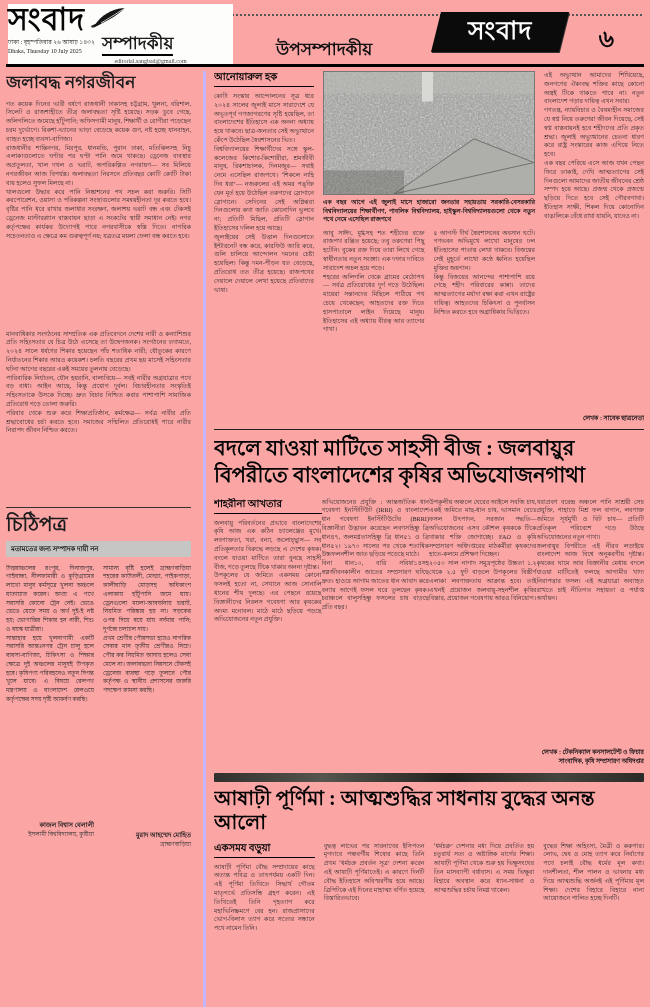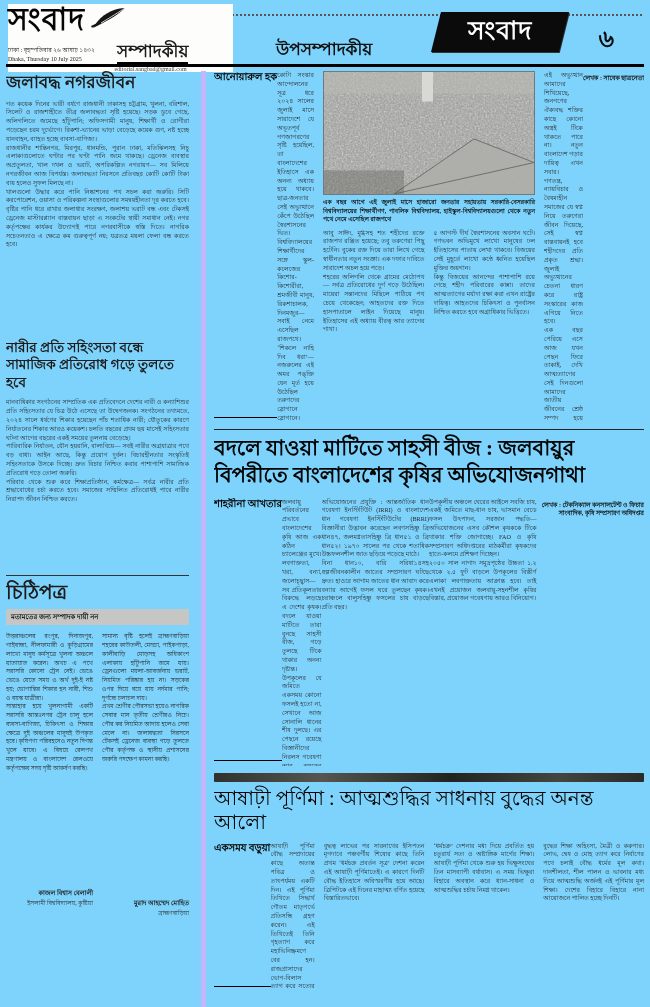--- a/index.html
+++ b/index.html
@@ -1,38 +1,38 @@
 <!DOCTYPE html>
 <html><head>
 <meta charset="utf-8">
 <style>
 *{margin:0;padding:0;box-sizing:border-box}
 html,body{background:#ffffff}
-.page{width:650px;height:1007px;background:#7dd3fc;position:relative;overflow:hidden;
+.page{width:650px;height:1007px;background:#fca5a5;position:relative;overflow:hidden;
   font-family:"Liberation Serif","DejaVu Sans",serif;color:#1c1c1c}
 
 .header{position:absolute;top:4px;left:8px;right:8px;height:60px}
 .dotline{position:absolute;top:10px;left:148px;right:0;border-top:2px dotted #555;height:0}
 .masthead{position:absolute;left:0;top:0;width:225px;background:#fdfdfb}
 .mast-row{display:flex;align-items:flex-start;gap:4px}
 .mast-title{font-size:30px;font-weight:900;letter-spacing:1px;line-height:1;color:#050505;transform:scaleY(1.05)}
 .quill{margin-top:2px}
-.mast-sub{display:flex;align-items:flex-end;gap:22px;margin-top:9px}
+.mast-sub{display:flex;align-items:flex-end;gap:7px;margin-top:1px}
 .dates{font-size:6px;line-height:1.5;color:#222;white-space:nowrap}
 .section-name{font-size:17px;font-weight:bold;line-height:1;border-bottom:2px solid #000;padding-bottom:2px}
 .email{font-size:6px;color:#444;text-align:center;margin-top:2px;margin-left:60px}
 .center-title{position:absolute;left:268px;top:32px;font-size:17px;font-weight:bold;color:#111}
 .logo-box{position:absolute;right:78px;top:8px;width:128px;height:40px;background:#0b0b0b;
   transform:skewX(-14deg);display:flex;align-items:center;justify-content:center;box-shadow:1px 1px 0 #333}
 .logo-box .logo-text{transform:skewX(14deg);color:#fff;font-size:25px;font-weight:900;letter-spacing:1px}
 .pagenum{position:absolute;right:28px;top:16px;font-size:24px;font-weight:bold;color:#0a0a0a}
 .header-rule{position:absolute;top:64px;left:6px;right:6px;height:3px;background:#000}
 
 .content{position:absolute;top:71px;left:6px;right:6px;bottom:0;display:flex;gap:8px}
-.leftcol{width:200px;position:relative;padding-right:12px;border-right:5px solid #c4b5fd;overflow:hidden}
+.leftcol{width:200px;position:relative;padding-right:12px;border-right:3px solid #c4b5fd;overflow:hidden}
 .maincol{flex:1;position:relative;overflow:hidden}
 
 .bodytxt{font-size:6.2px;line-height:1.42;text-align:justify;white-space:pre-line;color:#2b2b2b;overflow:hidden}
 .byline{font-size:10px;font-weight:bold;color:#000;border-bottom:1px solid #000;padding-bottom:3px;margin-bottom:5px;line-height:1.2}
 .credit{font-size:6.2px;font-weight:bold;text-align:right;margin-top:3px;line-height:1.4;color:#111}
 
 .ed1-title{font-size:17px;font-weight:bold;margin:3px 0 7px;line-height:1.1}
 .ed1-body{height:230px}
 .ed2-title{font-size:13.5px;font-weight:bold;line-height:1.3;margin:9px 0 7px}
 .ed2-body{height:168px}
@@ -42,33 +42,33 @@
 .letters-cols{display:flex;gap:9px}
 .letter{width:50%}
 .letter-h{font-size:7.6px;font-weight:bold;line-height:1.45;margin-bottom:6px;color:#000}
 .letter-b{font-size:6px;line-height:1.46;text-align:justify;overflow:hidden;color:#2b2b2b;white-space:pre-line}
 .lb1{height:252px}.lb2{height:262px}
 .letter-sig{font-size:6.4px;font-weight:bold;text-align:right;margin-top:5px;line-height:1.3}
 .letter-sig2{font-size:6px;text-align:right;color:#333}
 
 .a1-headline{font-size:24px;font-weight:bold;line-height:1.15;margin:2px 0 9px;color:#050505}
 .a1-cols{display:flex;gap:9px;height:352px}
-.acol{flex:1;min-width:0;position:relative;display:flex;flex-direction:row;overflow:hidden}
+.acol{flex:1;min-width:0;position:relative;display:flex;flex-direction:column;overflow:hidden}
 .a1-mid{flex:2.12;display:flex;flex-direction:column;min-width:0}
 .photo{height:124px;position:relative;background:#b5b5b2;overflow:hidden;border:1px solid #777}
 .photo svg{display:block;width:100%;height:100%}
 .caption{font-size:6px;font-weight:bold;line-height:1.42;text-align:justify;margin:3px 0 5px;color:#111}
 .a1-mid-cols{display:flex;gap:9px;flex:1;overflow:hidden}
 .midcol{flex:1;min-width:0;overflow:hidden}
 .grow{flex:1;overflow:hidden}
 .a1-rule{border-top:1.5px solid #222;margin:6px 0 0}
 .a2-headline{font-size:21px;font-weight:bold;line-height:1.3;margin:5px 0 8px;color:#050505}
 .a2-cols{display:flex;height:268px}
 .darkbar{height:9px;background:linear-gradient(90deg,#30302e,#56564f 25%,#22221f 55%,#45453f 80%,#2a2a27);margin:7px 0 4px;border-radius:1px}
-.a3-headline{font-size:20px;font-weight:normal;line-height:1.2;margin:2px 0 8px;color:#050505}
+.a3-headline{font-size:20px;font-weight:bold;line-height:1.2;margin:2px 0 8px;color:#050505}
 .a3-cols{display:flex;gap:9px;height:150px}
 </style>
 </head>
 <body>
 
 <div class="page">
 
   <div class="header">
     <div class="dotline"></div>
 
@@ -106,21 +106,20 @@
 
     <div class="leftcol">
       <div>
         <div class="ed1-title">জলাবদ্ধ নগরজীবন</div>
         <div class="bodytxt ed1-body">গত কয়েক দিনের ভারী বর্ষণে রাজধানী ঢাকাসহ চট্টগ্রাম, খুলনা, বরিশাল, সিলেট ও রাজশাহীতে তীব্র জলাবদ্ধতা সৃষ্টি হয়েছে। সড়ক ডুবে গেছে, অলিগলিতে জমেছে হাঁটুপানি; অফিসগামী মানুষ, শিক্ষার্থী ও রোগীরা পড়েছেন চরম দুর্ভোগে। রিকশা-ভ্যানের ভাড়া বেড়েছে কয়েক গুণ, নষ্ট হচ্ছে যানবাহন, ব্যাহত হচ্ছে ব্যবসা-বাণিজ্য।
 রাজধানীর শান্তিনগর, মিরপুর, ধানমন্ডি, পুরান ঢাকা, মতিঝিলসহ নিচু এলাকাগুলোতে ঘণ্টার পর ঘণ্টা পানি জমে থাকছে। ড্রেনেজ ব্যবস্থার অপ্রতুলতা, খাল দখল ও ভরাট, অপরিকল্পিত নগরায়ণ— সব মিলিয়ে নগরজীবন আজ বিপর্যস্ত। জলাবদ্ধতা নিরসনে প্রতিবছর কোটি কোটি টাকা ব্যয় হলেও সুফল মিলছে না।
 খালগুলো উদ্ধার করে পানি নিষ্কাশনের পথ সচল করা জরুরি। সিটি করপোরেশন, ওয়াসা ও পরিকল্পনা সংস্থাগুলোর সমন্বয়হীনতা দূর করতে হবে। বৃষ্টির পানি ধরে রাখার জলাধার সংরক্ষণ, জলাশয় ভরাট বন্ধ এবং টেকসই ড্রেনেজ মাস্টারপ্ল্যান বাস্তবায়ন ছাড়া এ সংকটের স্থায়ী সমাধান নেই। নগর কর্তৃপক্ষের কার্যকর উদ্যোগই পারে নগরবাসীকে স্বস্তি দিতে। নাগরিক সচেতনতাও এ ক্ষেত্রে কম গুরুত্বপূর্ণ নয়; যত্রতত্র ময়লা ফেলা বন্ধ করতে হবে।</div>
       </div>
 
       <div>
-        <div class="ed2-title">নারীর প্রতি সহিংসতা বন্ধে সামাজিক প্রতিরোধ গড়ে তুলতে হবে</div>
         <div class="bodytxt ed2-body">মানবাধিকার সংগঠনের সাম্প্রতিক এক প্রতিবেদনে দেশের নারী ও কন্যাশিশুর প্রতি সহিংসতার যে চিত্র উঠে এসেছে তা উদ্বেগজনক। সংগঠনের তথ্যমতে, ২০২৪ সালে ধর্ষণের শিকার হয়েছেন পাঁচ শতাধিক নারী; যৌতুকের কারণে নির্যাতনের শিকার আরও কয়েকশ। চলতি বছরের প্রথম ছয় মাসেই সহিংসতার ঘটনা আগের বছরের একই সময়ের তুলনায় বেড়েছে।
 পারিবারিক নির্যাতন, যৌন হয়রানি, বাল্যবিয়ে— সবই নারীর অগ্রযাত্রার পথে বড় বাধা। আইন আছে, কিন্তু প্রয়োগ দুর্বল। বিচারহীনতার সংস্কৃতিই সহিংসতাকে উসকে দিচ্ছে। দ্রুত বিচার নিশ্চিত করার পাশাপাশি সামাজিক প্রতিরোধ গড়ে তোলা জরুরি।
 পরিবার থেকে শুরু করে শিক্ষাপ্রতিষ্ঠান, কর্মক্ষেত্র— সর্বত্র নারীর প্রতি শ্রদ্ধাবোধের চর্চা করতে হবে। সমাজের সম্মিলিত প্রতিরোধই পারে নারীর নিরাপদ জীবন নিশ্চিত করতে।</div>
       </div>
 
       <div class="letters">
         <div class="letters-title">চিঠিপত্র</div>
         <div class="letters-bar">মতামতের জন্য সম্পাদক দায়ী নন</div>
         <div class="letters-cols">
           <div class="letter">

